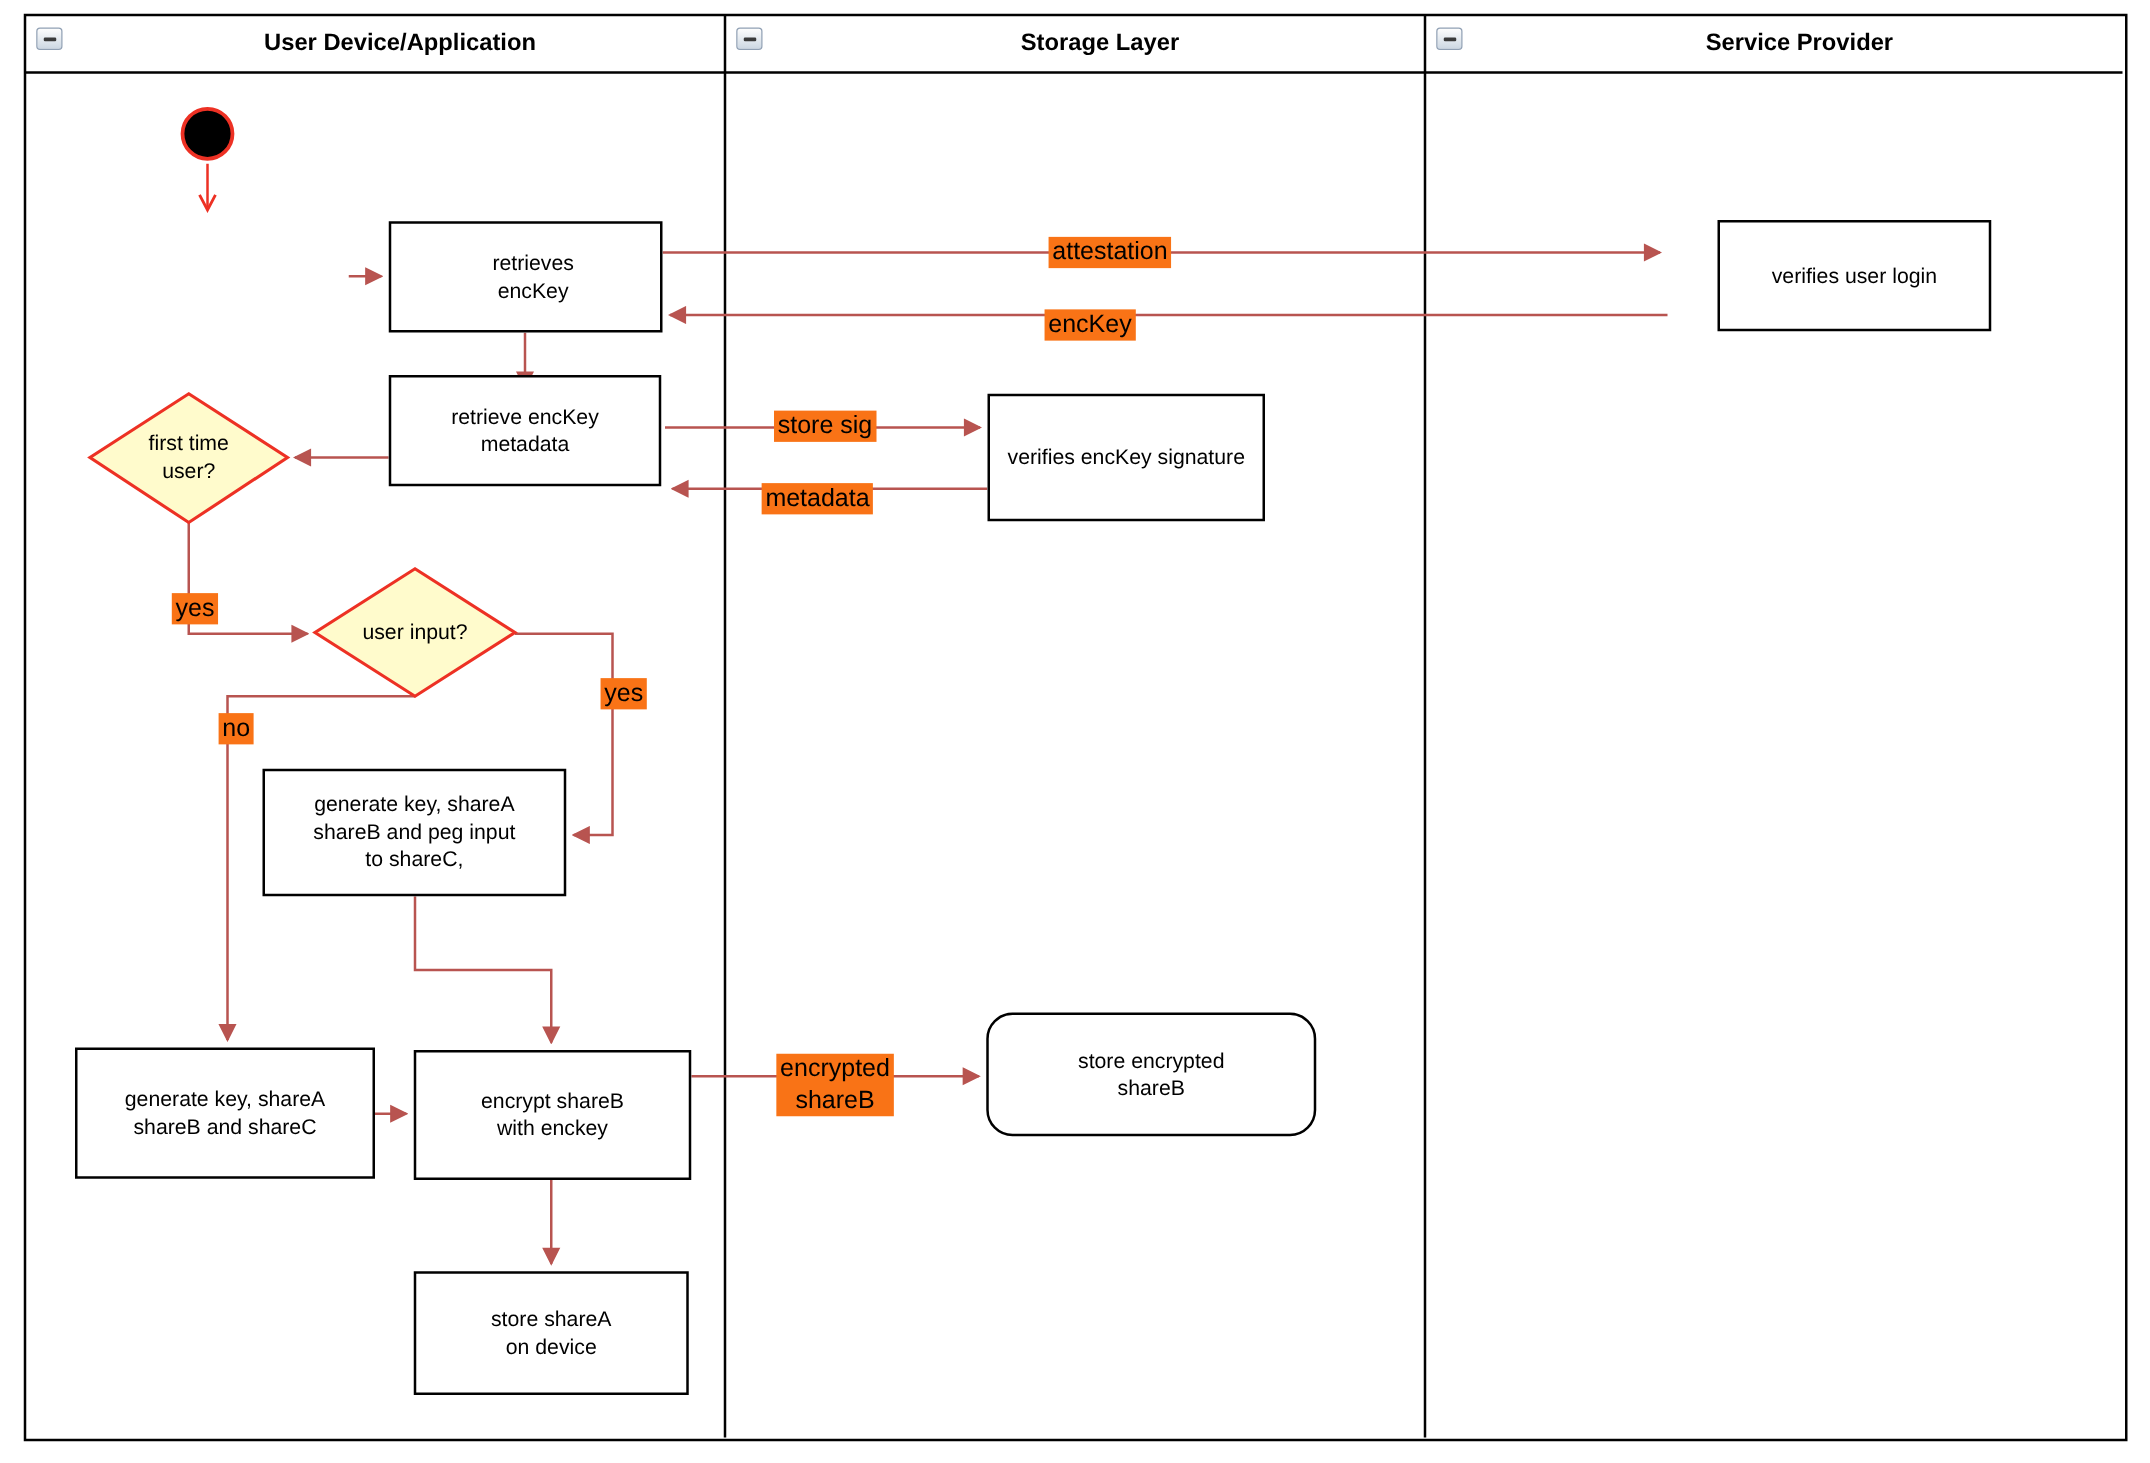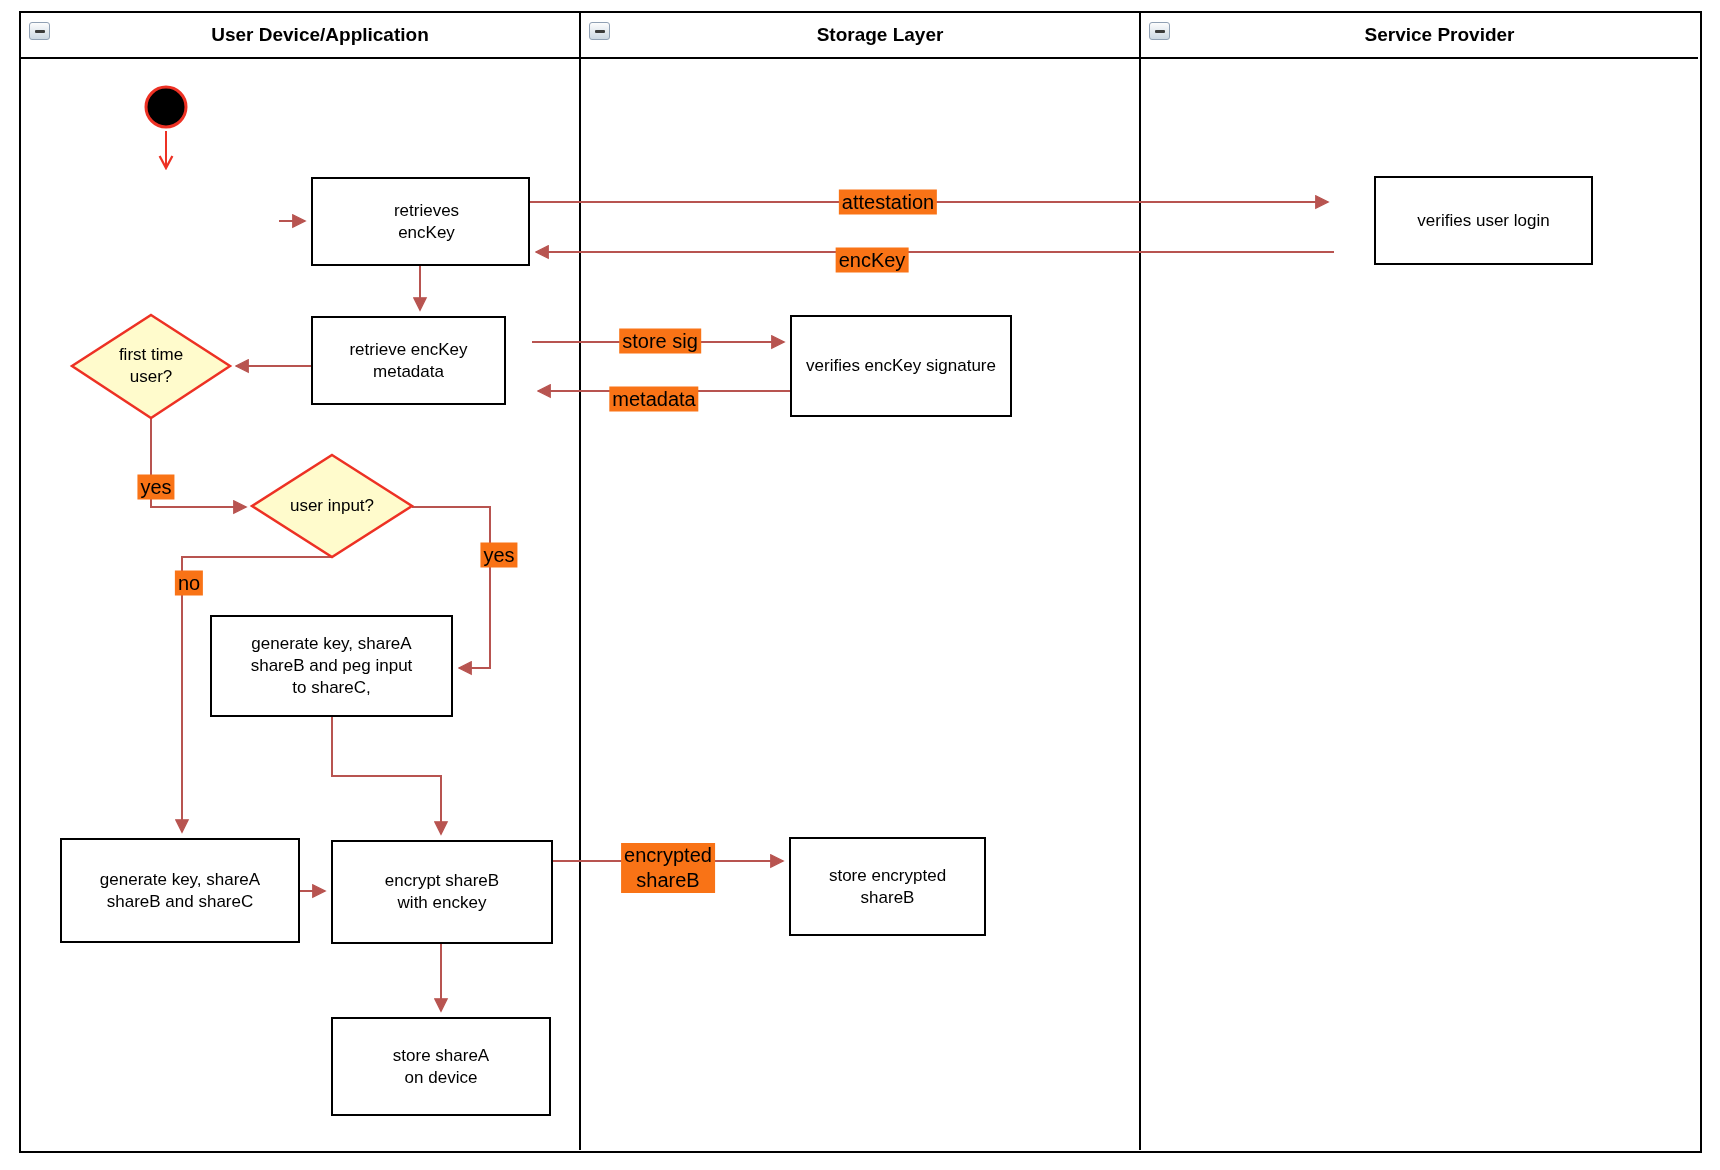--- a/index.html
+++ b/index.html
@@ -90,42 +90,42 @@
   </svg>
 
 
   <div class="node" style="left:311px;top:177px;width:219px;height:89px;padding-left:12px;">
     <span>retrieves
 encKey</span></div>
 
   <div class="node" style="left:1374px;top:176px;width:219px;height:89px;">
     <span>verifies user login</span></div>
 
-  <div class="node" style="left:311px;top:316px;width:195px;height:89px;">
+  <div class="node" style="left:311px;top:300px;width:218px;height:89px;">
     <span>retrieve encKey
 metadata</span></div>
 
   <div class="node nowrap" style="left:790px;top:315px;width:222px;height:102px;">
     <span>verifies encKey signature</span>
     </div>
 
   <div class="node" style="left:210px;top:615px;width:243px;height:102px;">
     <span>generate key, shareA
 shareB and peg input
 to shareC,</span></div>
 
   <div class="node" style="left:60px;top:838px;width:240px;height:105px;">
     <span>generate key, shareA
 shareB and shareC</span></div>
 
   <div class="node" style="left:331px;top:840px;width:222px;height:104px;">
     <span>encrypt shareB
 with enckey</span></div>
 
-  <div class="node" style="left:789px;top:837px;width:197px;height:99px;">
+  <div class="node" style="left:789px;top:810px;width:264px;height:99px;border-radius:21px;">
     <span>store encrypted
 shareB</span></div>
 
   <div class="node" style="left:331px;top:1017px;width:220px;height:99px;">
     <span>store shareA
 on device</span></div>
 
   <div class="dlabel" style="left:151px;top:366px;">first time
 user?</div>
   <div class="dlabel" style="left:332px;top:506px;">user input?</div>

